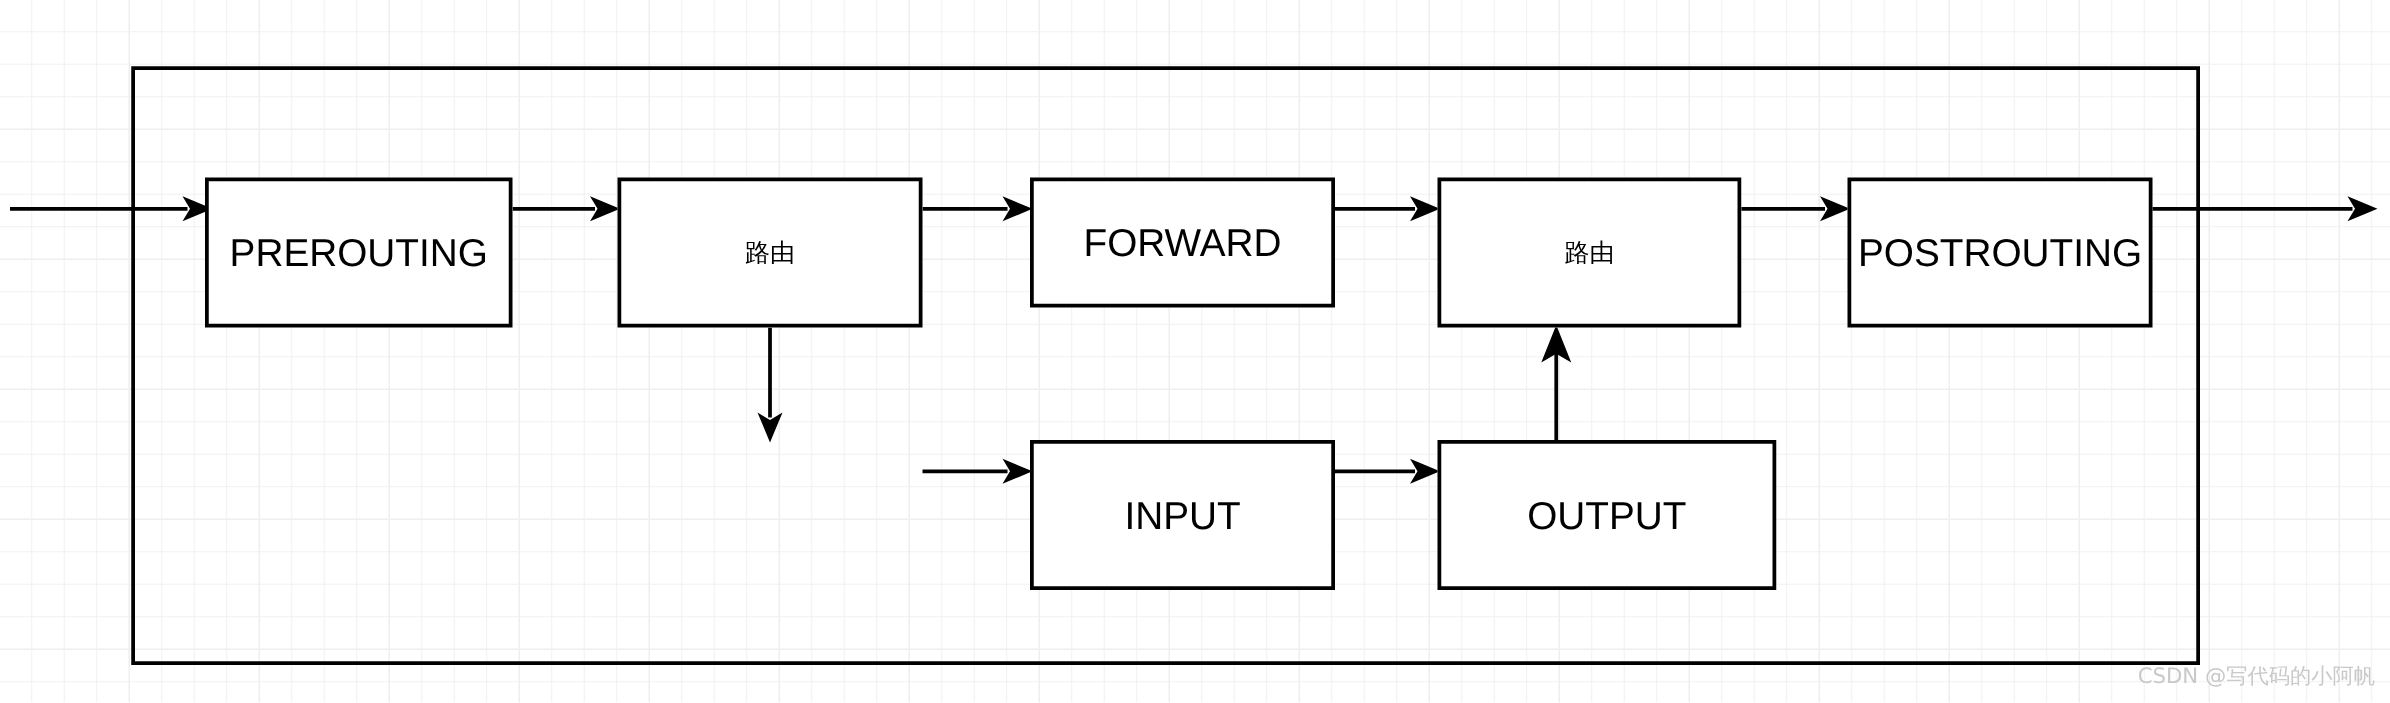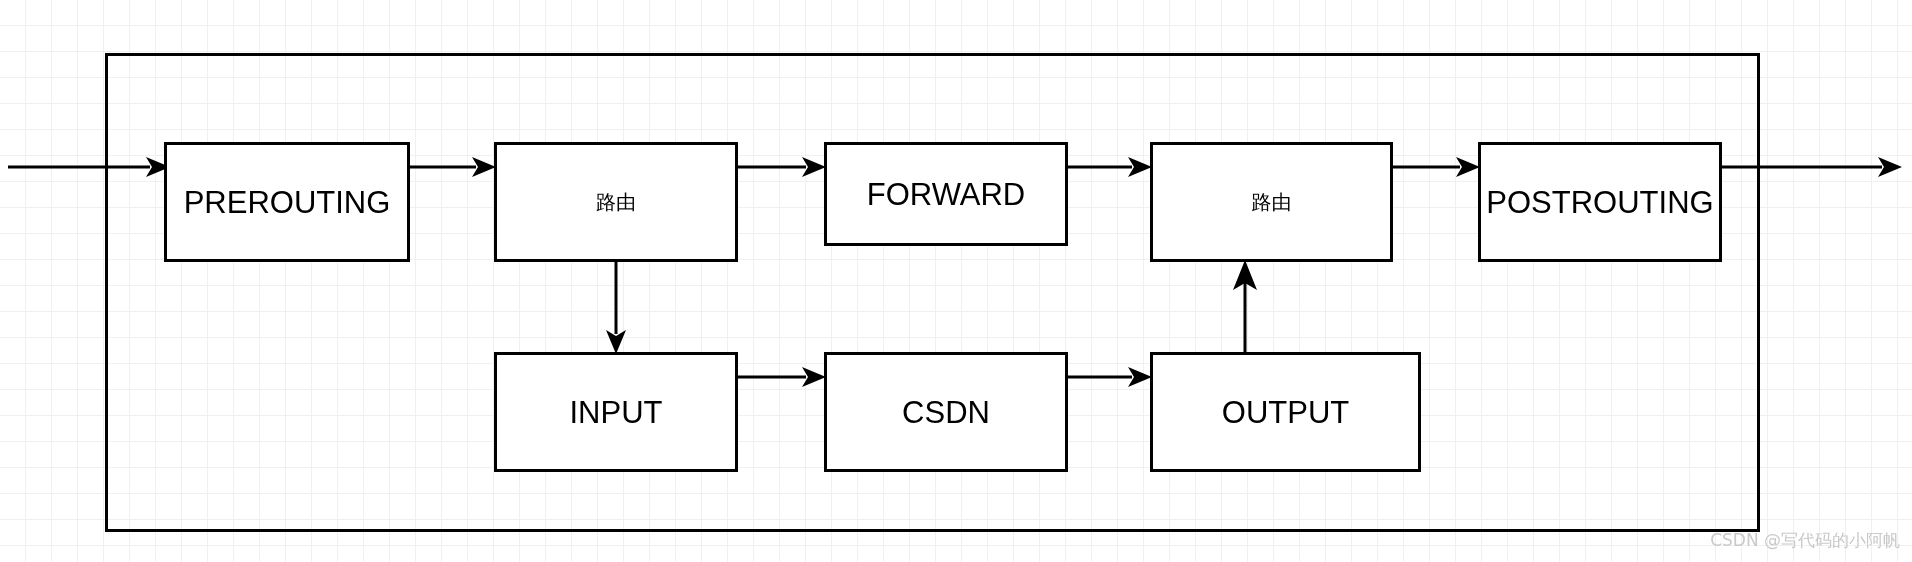--- a/index.html
+++ b/index.html
@@ -182,26 +182,23 @@
   </div>
 
   <div class="node" style="left:1150px; top:142px; width:243px; height:120px;">
     <span class="node-label cjk">路由</span>
   </div>
 
   <div class="node overflow" style="left:1478px; top:142px; width:244px; height:120px;">
     <span class="node-label">POSTROUTING</span>
   </div>
 
-  <div class="node" style="left:494px; top:352px; width:244px; height:120px;">
+
+  <div class="node" style="left:824px; top:352px; width:244px; height:120px;">
     <span class="node-label">INPUT</span>
-  </div>
-
-  <div class="node" style="left:824px; top:352px; width:244px; height:120px;">
-    <span class="node-label">CSDN</span>
   </div>
 
   <div class="node" style="left:1150px; top:352px; width:271px; height:120px;">
     <span class="node-label">OUTPUT</span>
   </div>
 
   <div class="watermark">CSDN @写代码的小阿帆</div>
 
 </div>
 

